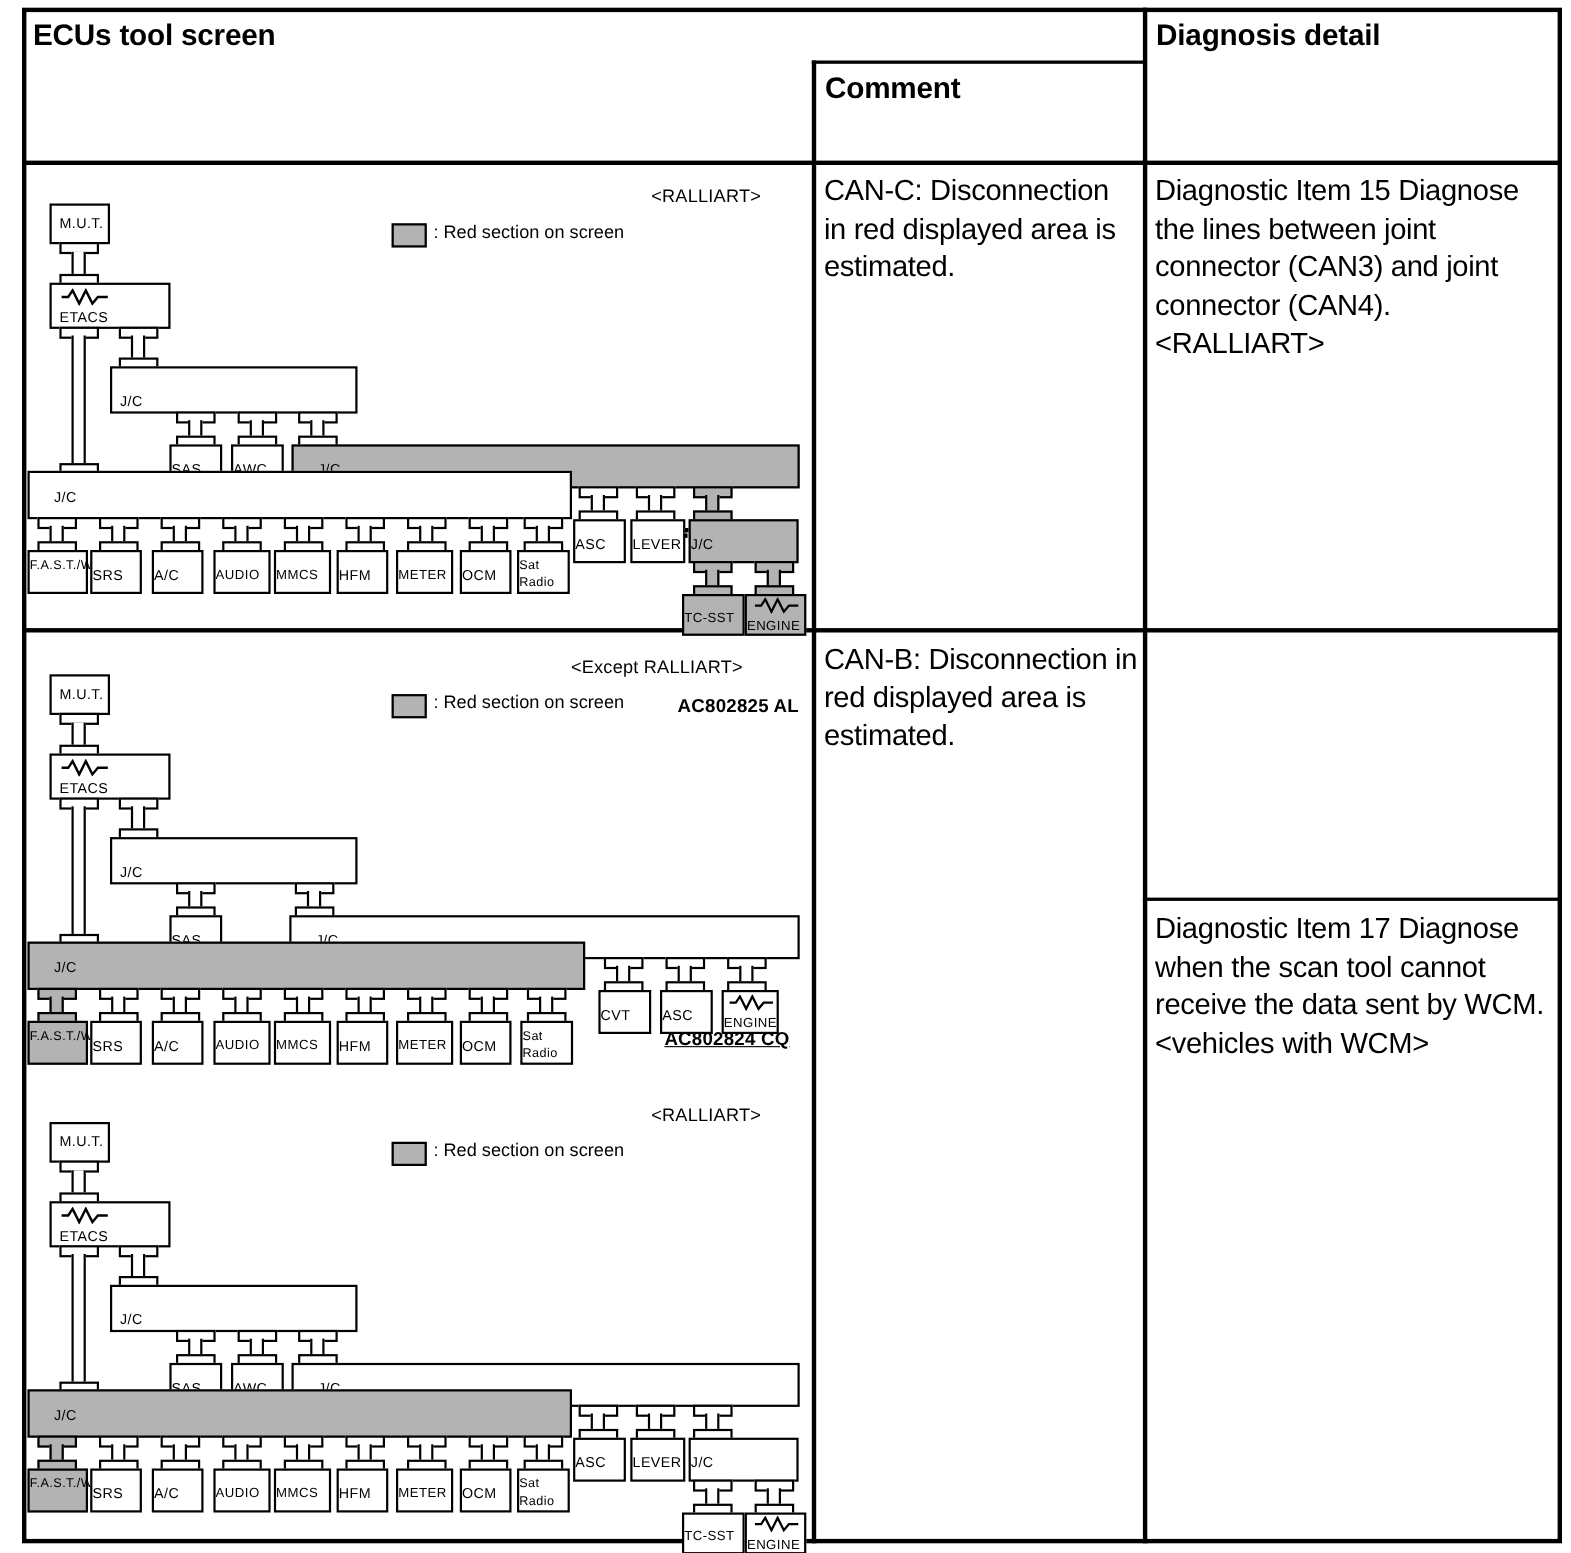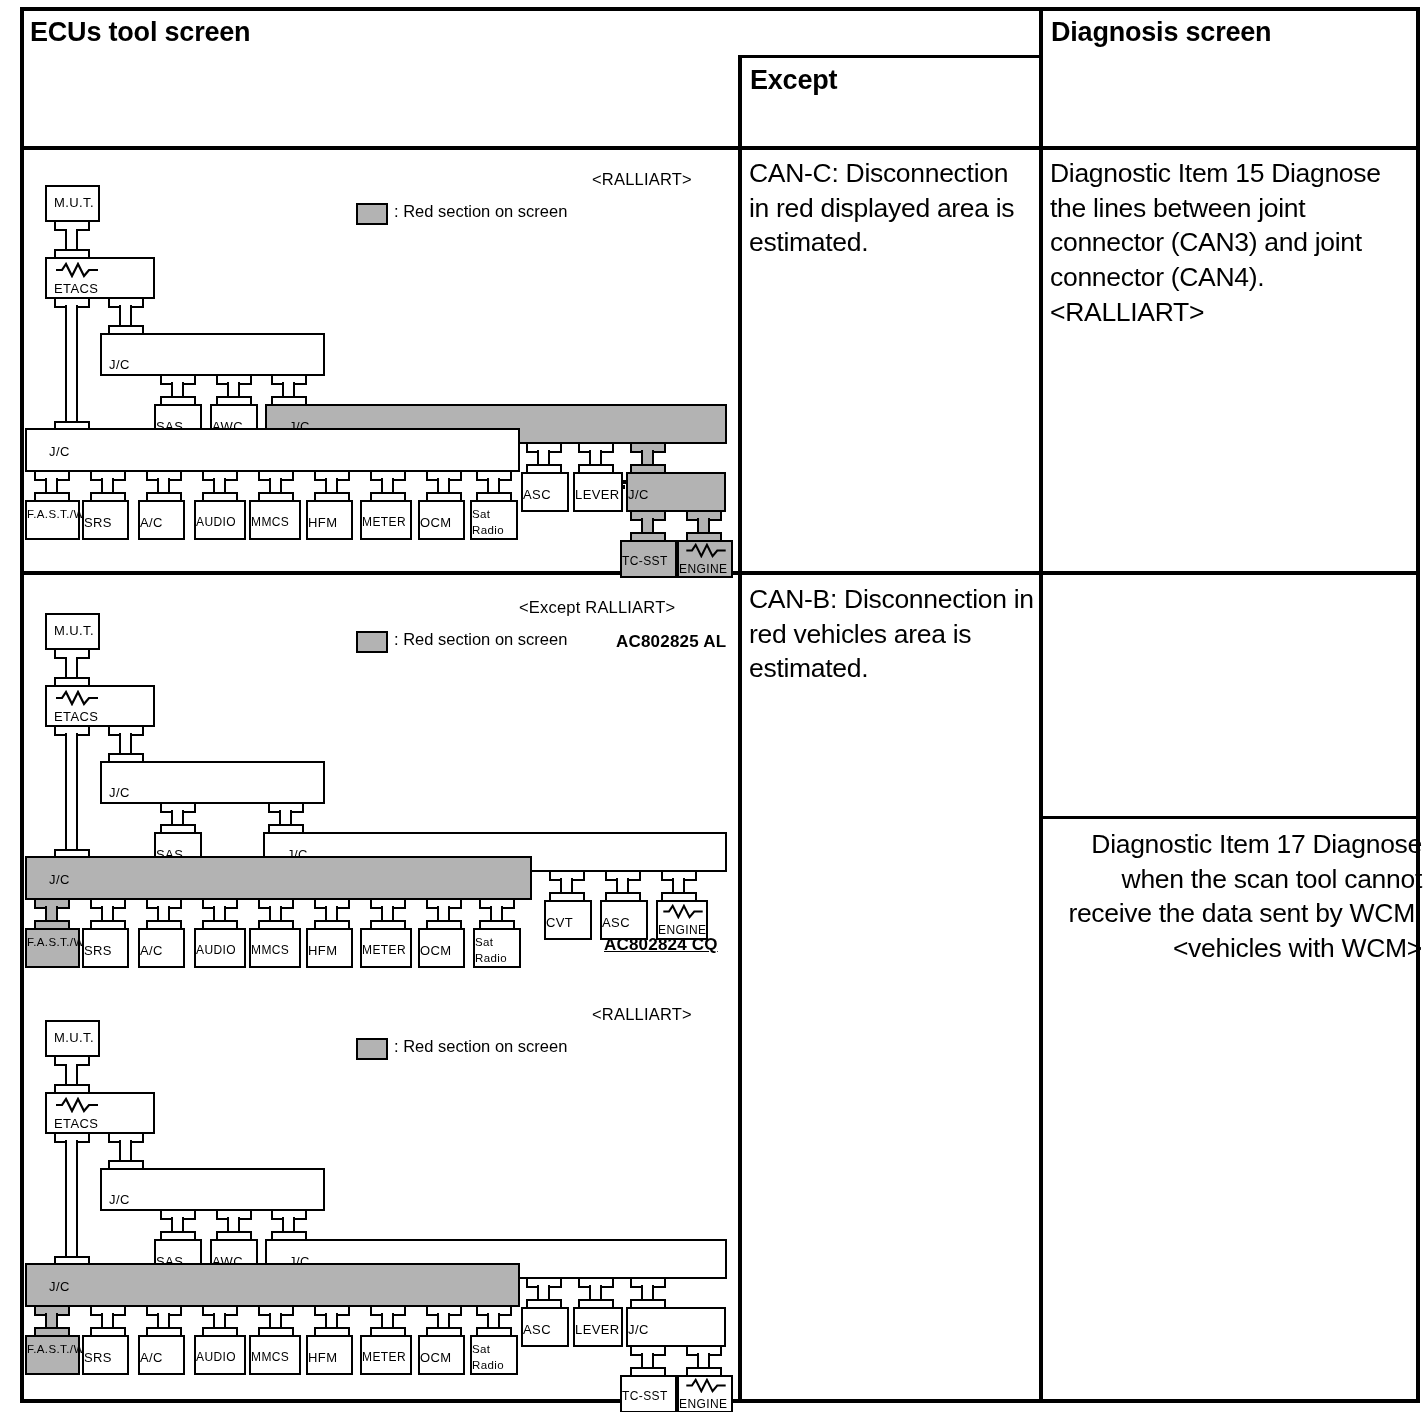--- a/index.html
+++ b/index.html
@@ -55,28 +55,28 @@
   <div class="hline" style="left:20px;top:146px;width:1400px;height:4px;"></div>
   <div class="hline" style="left:738px;top:55px;width:302px;height:3px;"></div>
 
   <div class="hline" style="left:20px;top:571px;width:1400px;height:4px;"></div>
 
   <div class="hline" style="left:1039px;top:816px;width:381px;height:3px;"></div>
 
   <div class="cell hdr-txt" style="left:30px;top:15px;width:700px;">
     <div>ECUs tool screen</div>
   </div>
-  <div class="cell hdr-txt" style="left:750px;top:63px;width:280px;">Except</div>
-  <div class="cell hdr-txt" style="left:1051px;top:15px;width:360px;">Diagnosis screen</div>
+  <div class="cell hdr-txt" style="left:750px;top:63px;width:280px;">Comment</div>
+  <div class="cell hdr-txt" style="left:1051px;top:15px;width:360px;">Diagnosis detail</div>
 
   <div class="cell body-txt" style="left:749px;top:156px;width:285px;">CAN-C: Disconnection in red displayed area is estimated.</div>
   <div class="cell body-txt" style="left:1050px;top:156px;width:368px;">Diagnostic Item 15 Diagnose the lines between joint connector (CAN3) and joint connector (CAN4). &lt;RALLIART&gt;</div>
 
-  <div class="cell body-txt" style="left:749px;top:582px;width:285px;">CAN-B: Disconnection in red vehicles area is estimated.</div>
-  <div class="cell body-txt" style="left:1050px;top:827px;width:372px;text-align:right;">Diagnostic Item 17 Diagnose when the scan tool cannot receive the data sent by WCM. &lt;vehicles with WCM&gt;</div>
+  <div class="cell body-txt" style="left:749px;top:582px;width:285px;">CAN-B: Disconnection in red displayed area is estimated.</div>
+  <div class="cell body-txt" style="left:1050px;top:827px;width:372px;">Diagnostic Item 17 Diagnose when the scan tool cannot receive the data sent by WCM. &lt;vehicles with WCM&gt;</div>
 
   <div class="diag" style="left:20px;top:160px;width:718px;height:400px;">
 
     <div class="tag" style="left:572px;top:10px;">&lt;RALLIART&gt;</div>
     <div class="legend-sw" style="left:336px;top:43px;"></div>
     <div class="legend-tx" style="left:374px;top:42px;">: Red section on screen</div>
 
     <div class="box" style="left:25px;top:25px;width:55px;height:37px;">
       <span class="lbl l" style="top:8px;">M.U.T.</span>
     </div>

